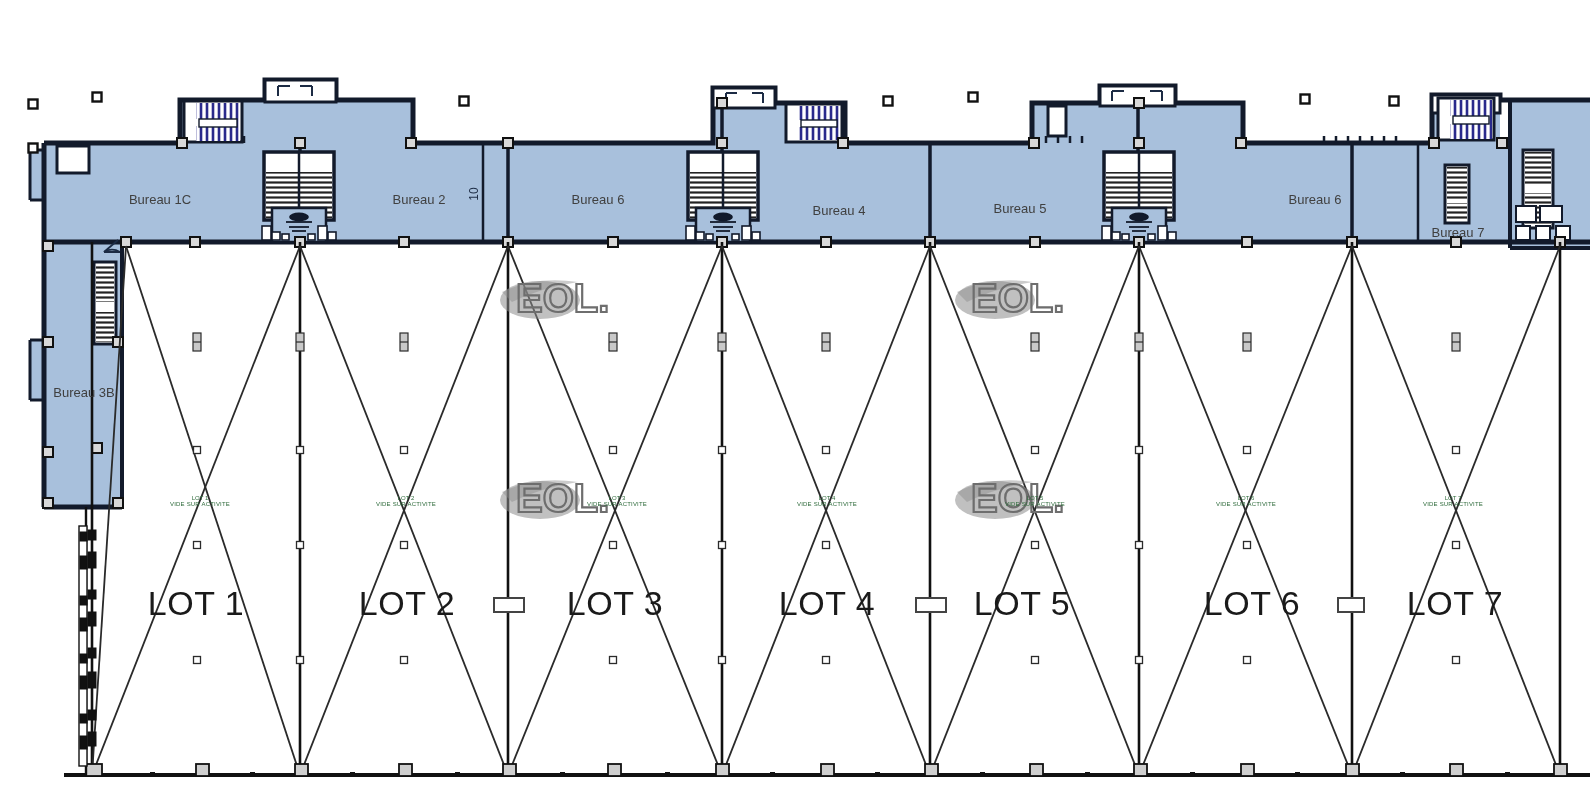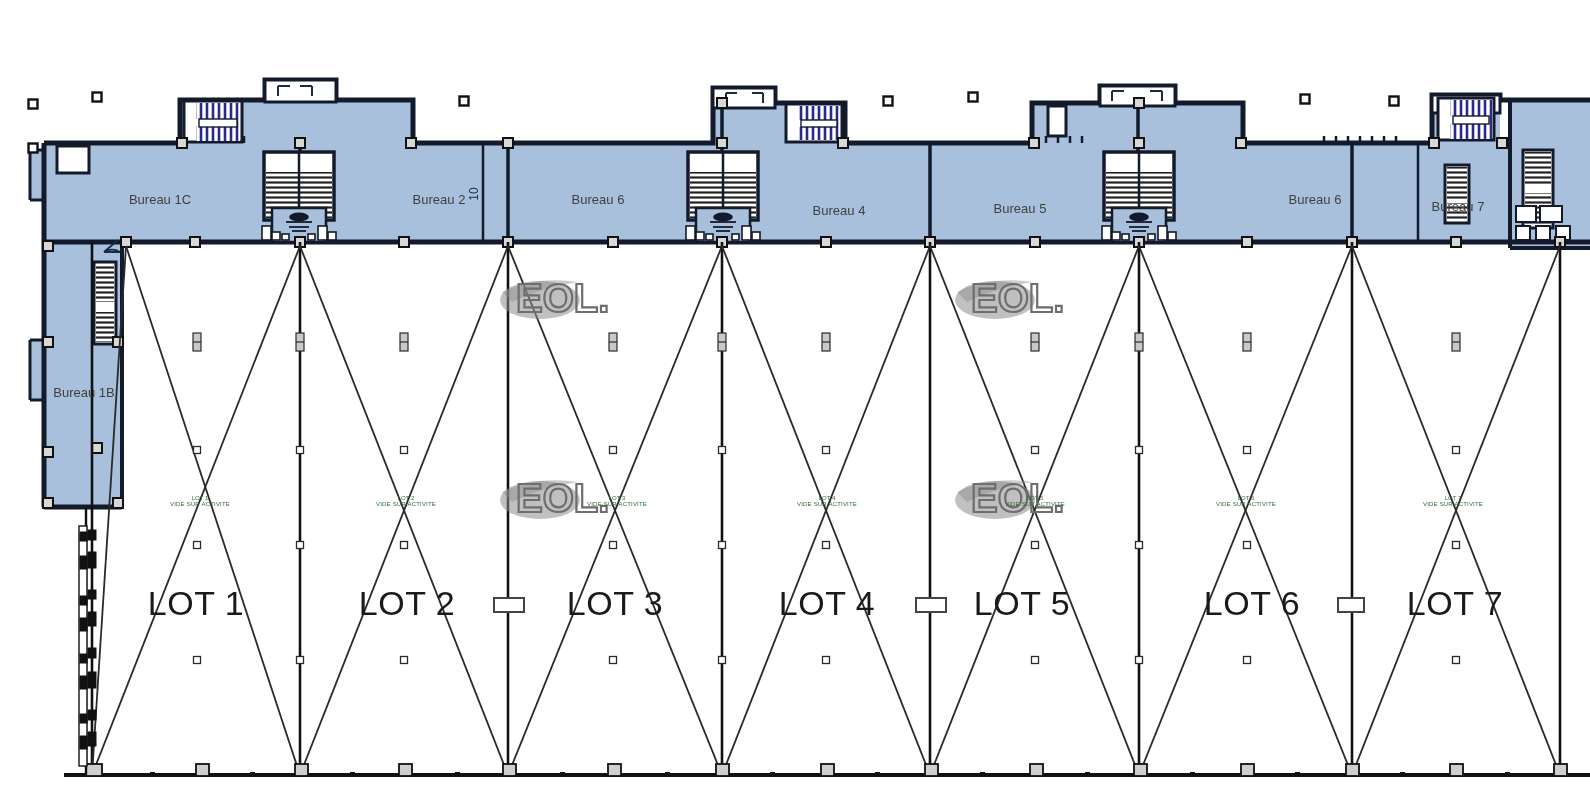--- a/index.html
+++ b/index.html
@@ -492,27 +492,27 @@
   </div>
   <div class="wm" style="left:955px;top:468px;">
     <svg width="130" height="62" viewBox="0 0 130 62">
       <ellipse cx="40" cy="32" rx="40" ry="19" fill="#8c8c8c" opacity=".55"></ellipse>
       <path d="M2,24 Q34,8 78,14 Q40,20 12,34 Z" fill="#8c8c8c" opacity=".45"></path>
       <text x="16" y="44" font-family="Liberation Sans, sans-serif" font-size="40" font-weight="bold" fill="none" stroke="#6e6e6e" stroke-width="2.2">EOL.</text>
     </svg>
   </div>
 
   <div class="bureau" style="left:160px;top:199px;">Bureau 1C</div>
-  <div class="bureau" style="left:426px;top:199px;padding-left:26px;">Bureau 2</div>
+  <div class="bureau" style="left:406px;top:199px;padding-left:26px;">Bureau 2</div>
   <div class="bureau" style="left:598px;top:199px;">Bureau 6</div>
   <div class="bureau" style="left:839px;top:210px;">Bureau 4</div>
   <div class="bureau" style="left:1020px;top:188px;margin-top:20px;">Bureau 5</div>
   <div class="bureau" style="left:1315px;top:199px;">Bureau 6</div>
-  <div class="bureau" style="left:1458px;top:206px;">Bureau 7</div>
-  <div class="bureau" style="left:84px;top:392px;">Bureau 1B</div>
+  <div class="bureau" style="left:1458px;top:232px;">Bureau 7</div>
+  <div class="bureau" style="left:84px;top:392px;">Bureau 3B</div>
 
   <div class="dimlabel" style="left:474px;top:194px;">10</div>
 
   <div class="lotlabel" style="left:196px;top:603px;">LOT 1</div>
   <div class="lotlabel" style="left:407px;top:603px;">LOT 2</div>
   <div class="lotlabel" style="left:615px;top:603px;">LOT 3</div>
   <div class="lotlabel" style="left:827px;top:603px;">LOT 4</div>
   <div class="lotlabel" style="left:1022px;top:603px;">LOT 5</div>
   <div class="lotlabel" style="left:1252px;top:603px;">LOT 6</div>
   <div class="lotlabel" style="left:1455px;top:603px;">LOT 7</div>

